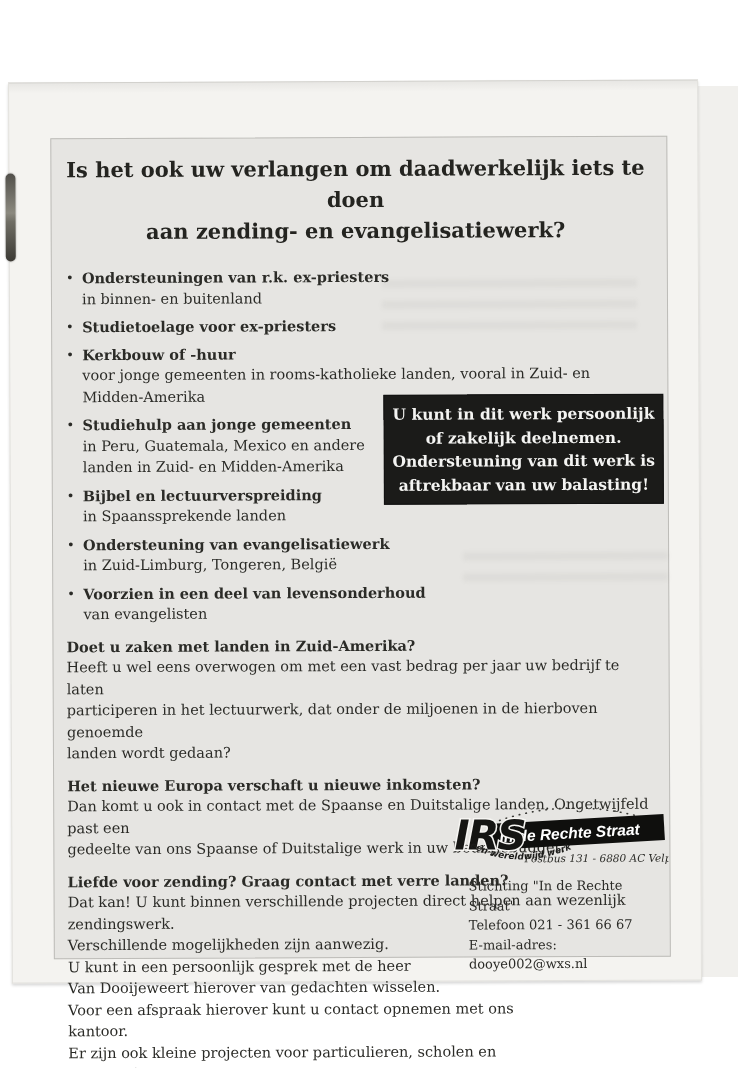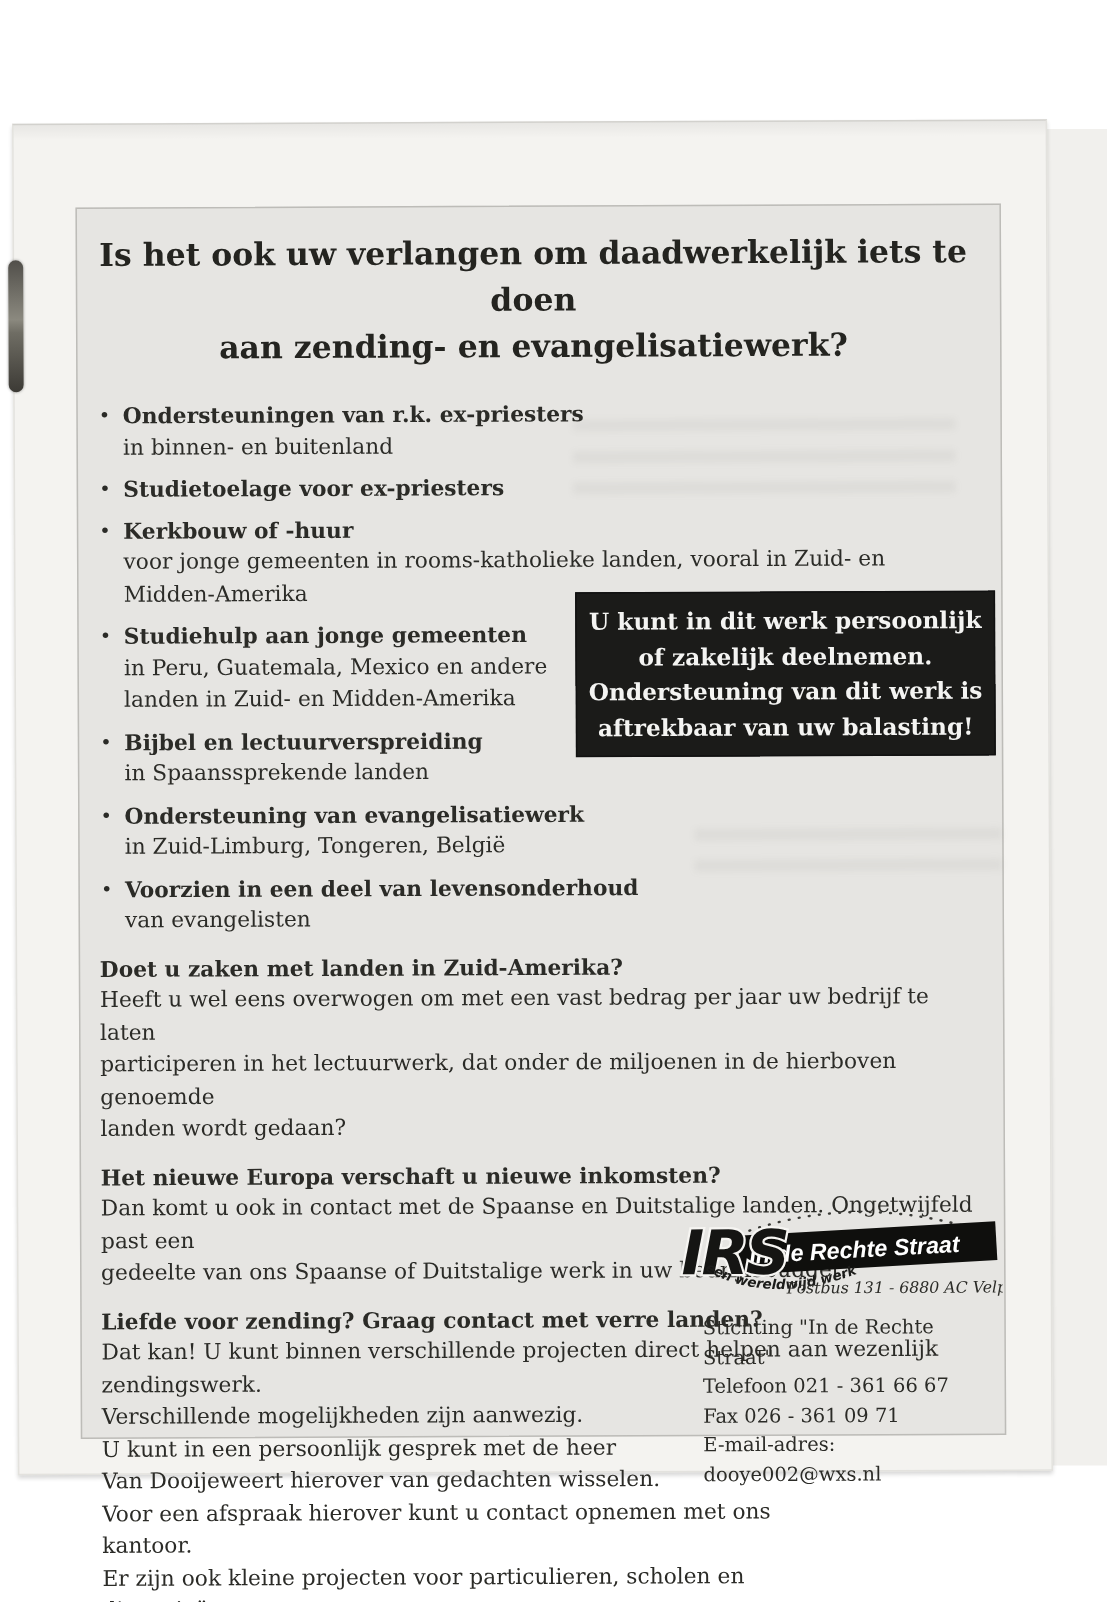--- a/index.html
+++ b/index.html
@@ -168,18 +168,17 @@
         <text x="2" y="43" font-family="DejaVu Sans, sans-serif" font-style="italic" font-weight="bold" font-size="41" fill="#151513" stroke="#f6f5f2" stroke-width="3" paint-order="stroke" letter-spacing="-2">IRS</text>
         <path id="tagline-path" d="M14,38 Q58,66 122,42" fill="none"></path>
         <text font-family="DejaVu Sans, sans-serif" font-style="italic" font-weight="bold" font-size="9" fill="#1c1c1a">
           <textPath href="#tagline-path" startOffset="4">een wereldwijd werk</textPath>
         </text>
         <text x="72" y="56" font-family="DejaVu Serif, serif" font-style="italic" font-size="10.5" fill="#2b2b27">Postbus 131 - 6880 AC Velp</text>
       </svg>
       <div class="contact">
         <div>Stichting "In de Rechte Straat"</div>
         <div>Telefoon 021 - 361 66 67</div>
-        <div>Fax 026 - 361 09 71</div>
         <div>E-mail-adres: dooye002@wxs.nl</div>
       </div>
     </div>
   </div>
 </div>
 
 </body></html>

